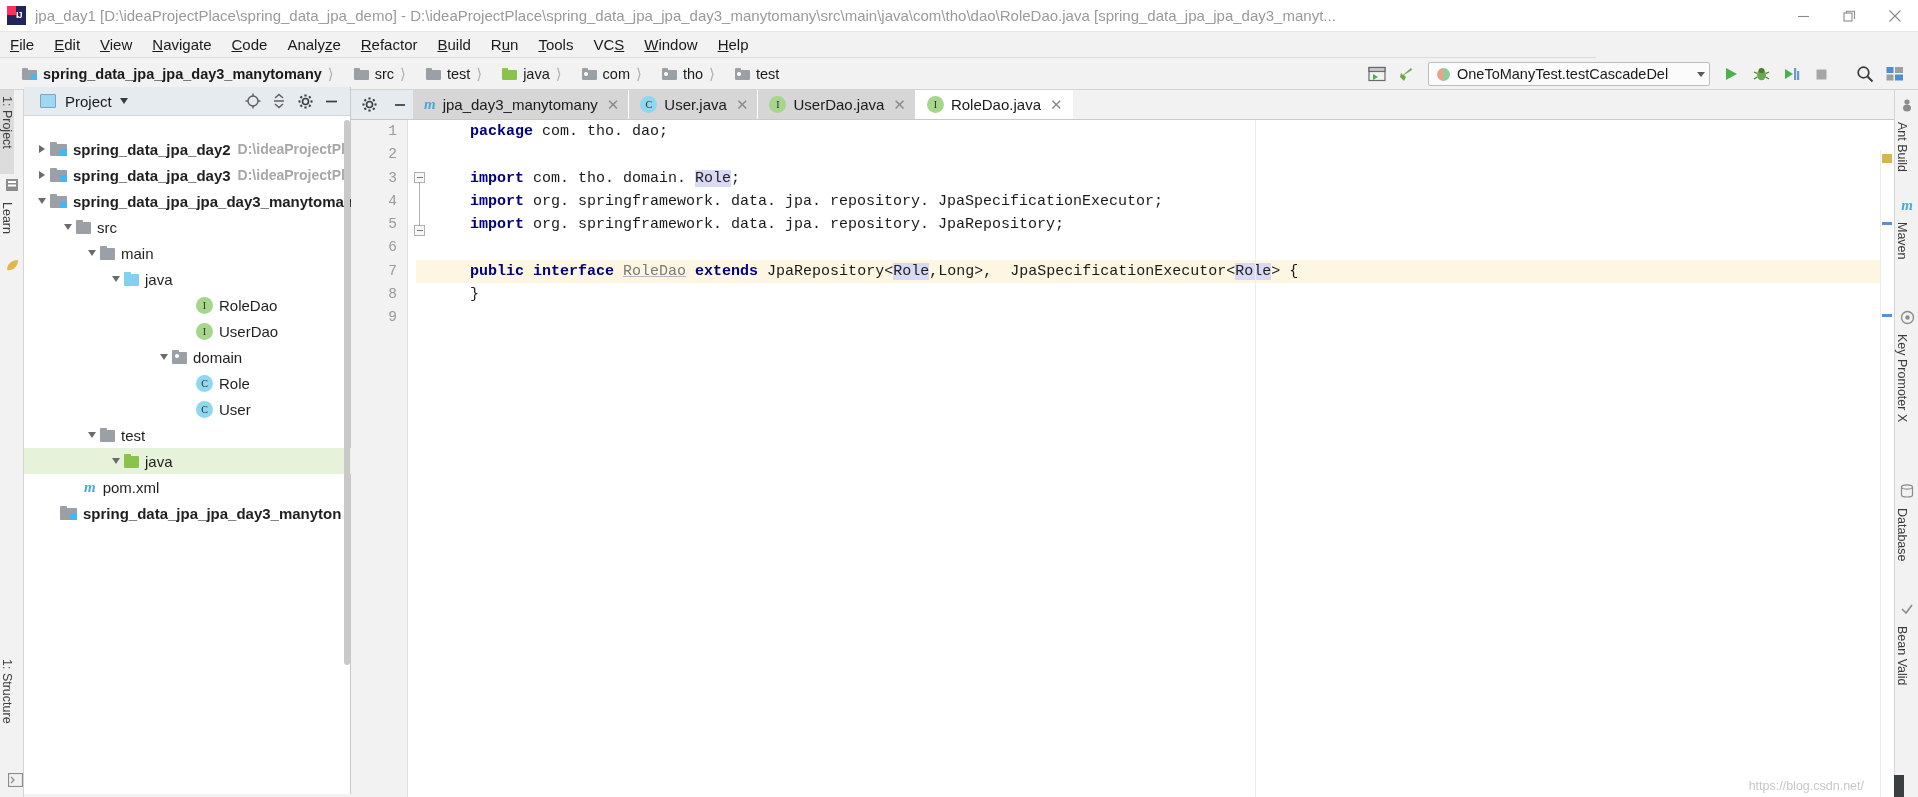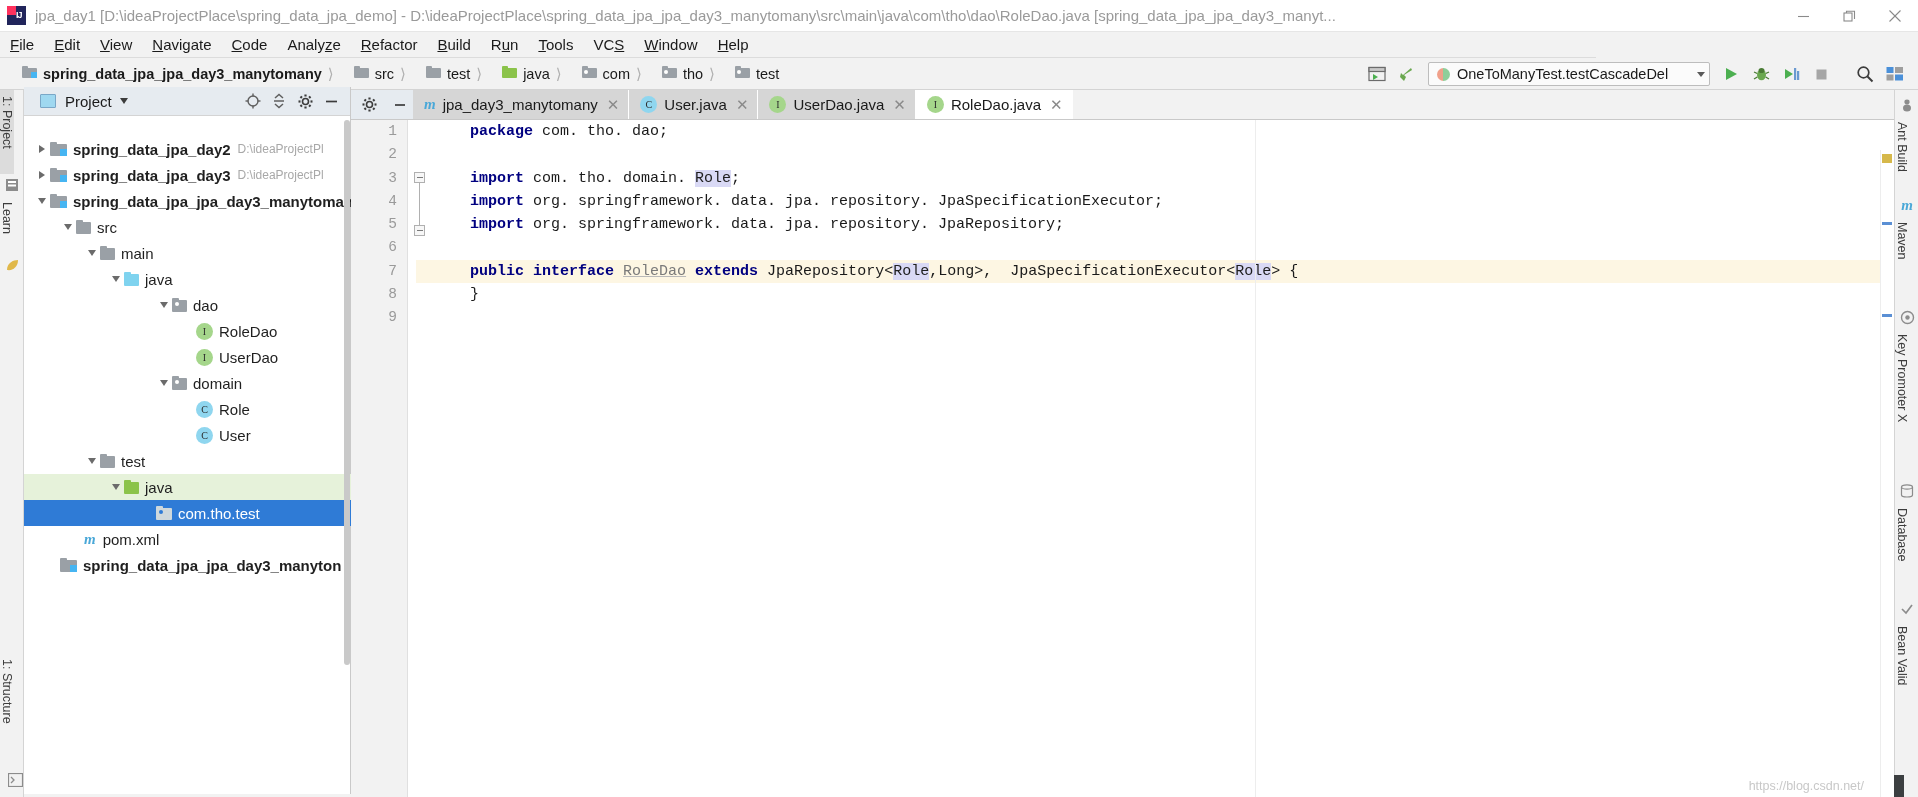--- a/index.html
+++ b/index.html
@@ -54,21 +54,21 @@
   }
   .menu-item u { text-decoration: underline; }
 
   
   .navbar {
     position: absolute; left: 0; top: 58px; width: 1918px; height: 32px;
     background: #f2f2f2; display: flex; align-items: center;
     border-bottom: 1px solid #d4d4d4;
   }
   .crumbs { display:flex; align-items:center; padding-left: 8px; }
-  .crumb { display:flex; font-size: 14.5px; color:#1a1a1a; white-space:nowrap;padding-left:14px; }
+  .crumb { display:flex; align-items:center; font-size: 14.5px; color:#1a1a1a; white-space:nowrap;padding-left:14px; }
   .crumb.bold { font-weight: bold; }
   .crumb-sep { color:#b0b0b0; margin: 0 6px; font-size: 15px; }
   .folder {
     width: 15px; height: 12px; margin-right: 6px; position: relative; flex:0 0 auto;
   }
   .folder i {
     position:absolute; left:0; top:2px; width:15px; height:10px; border-radius:1px; background:#9aa0a6;
   }
   .folder b {
     position:absolute; left:0; top:0px; width:6px; height:3px; border-radius:1px 1px 0 0; background:#9aa0a6;
@@ -141,21 +141,21 @@
   .twist {
     width: 16px; flex:0 0 auto; display:flex; align-items:center; justify-content:center;
     color:#5f5f5f; font-size:13px;
   }
   .arrow-r { width:0;height:0;border-top:4.5px solid transparent;border-bottom:4.5px solid transparent;
              border-left:6px solid #6b6b6b; }
   .arrow-d { width:0;height:0;border-left:4.5px solid transparent;border-right:4.5px solid transparent;
              border-top:6px solid #6b6b6b; }
   .tlabel { margin-left:0; }
   .tlabel.bold { font-weight:bold; }
-  .tpath { color:#a8a8a8; margin-left:7px; font-size:12px; }
+  .tpath { color:#a8a8a8; margin-left:7px; font-size:14px;font-weight:bold; }
   .cls-icon {
     width:17px;height:17px;border-radius:50%; margin-right:6px; flex:0 0 auto;
     display:flex;align-items:center;justify-content:center;
     font-size:10px; color:#2b2b2b; font-family:"Liberation Serif",serif;
   }
   .cls-icon.c { background:#8fd6ef; }
   .cls-icon.i { background:#a5d68b; }
   .mvn-m { color:#4aa8d8; font-style:italic; font-weight:bold; font-size:15px; margin-right:7px;
            font-family:"Liberation Serif", serif;}
   .modfolder { width:17px;height:14px;position:relative;margin-right:6px;flex:0 0 auto;}
@@ -599,31 +599,20 @@
             <span class="arrow-d"></span>
           </span>
         <span class="modfolder" style="width:15px">
             <i style="width:15px;background:#7fd3ef"></i>
             <b style="background:#7fd3ef"></b>
           </span>
         <span class="tlabel">java</span>
       </div>
 
 
-      <div class="trow" style="padding-left:132px">
-        <span class="twist">
-            <span class="arrow-d"></span>
-          </span>
-        <span class="modfolder" style="width:15px">
-            <i style="width:15px"></i>
-            <b></b>
-            <em style="position:absolute;left:3px;top:4px;width:4px;height:4px;border-radius:50%;background:#fff;"></em>
-          </span>
-        <span class="tlabel">dao</span>
-      </div>
 
       <div class="trow" style="padding-left:172px">
         <span class="cls-icon i">I</span>
         <span class="tlabel">RoleDao</span>
       </div>
 
       <div class="trow" style="padding-left:172px">
         <span class="cls-icon i">I</span>
         <span class="tlabel">UserDao</span>
       </div>
@@ -666,28 +655,20 @@
         <span class="twist">
             <span class="arrow-d"></span>
           </span>
         <span class="modfolder" style="width:15px">
             <i style="width:15px;background:#8bc34a"></i>
             <b style="background:#8bc34a"></b>
           </span>
         <span class="tlabel">java</span>
       </div>
 
-      <div class="trow sel-blue" style="padding-left:132px">
-        <span class="modfolder" style="width:16px">
-            <i style="width:16px;background:#cfd8dc"></i>
-            <b style="background:#cfd8dc"></b>
-            <em style="position:absolute;left:3px;top:4px;width:4px;height:4px;border-radius:50%;background:#2f7bd6;"></em>
-          </span>
-        <span class="tlabel">com.tho.test</span>
-      </div>
 
 
       <div class="trow" style="padding-left:60px">
         <span class="mvn-m">m</span>
         <span class="tlabel">pom.xml</span>
       </div>
 
       <div class="trow" style="padding-left:36px">
         <span class="modfolder">
             <i></i>

